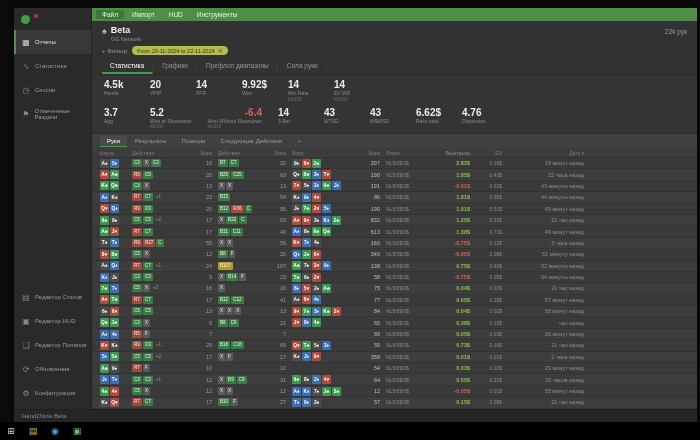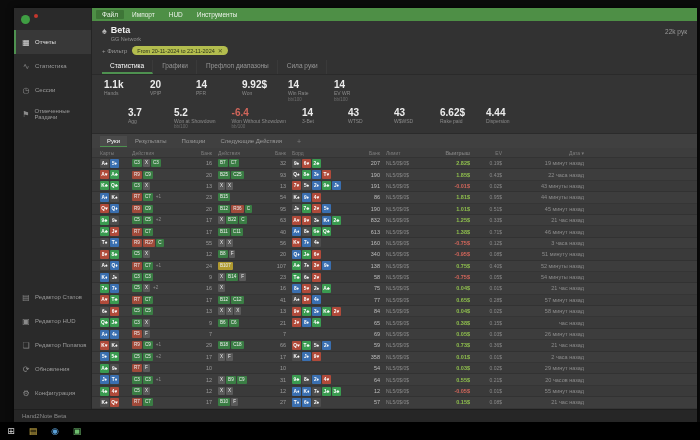--- a/index.html
+++ b/index.html
@@ -32,21 +32,21 @@
   .filter-pill{background:#b3bd4e;color:#2c331a;font-size:5.5px;padding:1px 5px;border-radius:6px;display:flex;align-items:center;gap:3px;cursor:pointer;}
   .filter-pill .x{font-size:6px;color:#4a511f;}
   .viewtabs{display:flex;gap:1px;padding:3px 10px 0 10px;border-bottom:1px solid #2a2a2a;}
   .vtab{color:#979797;font-size:6.5px;padding:2px 8px 3px 8px;cursor:pointer;border-right:1px solid #3a3a3a;}
   .vtab.active{color:#ffffff;border-bottom:2px solid #4e9150;}
   
   .stats{padding:5px 12px 4px 12px;background:#343434;}
   .stat-row{display:flex;gap:16px;margin-bottom:6px;}
   .stat{min-width:30px;max-width:58px;}
   .stat-v{color:#ececec;font-size:10px;font-weight:bold;line-height:10px;}
-  .stat-v.neg{color:#d0655a;}
+  .stat-v.neg{color:#d0655a;text-align:right;}
   .stat-l{color:#8a8a8a;font-size:5px;line-height:5.5px;margin-top:1px;}
   .stat-s{color:#6f6f6f;font-size:4.5px;line-height:5px;}
   
   .tablearea{flex:1;display:flex;flex-direction:column;min-height:0;background:#3a3a3a;border-top:1px solid #2b2b2b;}
   .ttabs{display:flex;align-items:center;height:14px;background:#404040;padding-left:8px;gap:1px;}
   .ttab{color:#9a9a9a;font-size:6px;padding:2px 7px;cursor:pointer;}
   .ttab.active{color:#fff;background:#4a4a4a;border-bottom:1px solid #4e9150;}
   .ttab.plus{color:#7c7c7c;font-size:7px;}
   .colhead{display:flex;align-items:center;height:10px;gap:6px;padding-left:8px;background:#3d3d3d;border-bottom:1px solid #333;}
   .colhead span{color:#7d7d7d;font-size:5px;white-space:nowrap;overflow:hidden;}
@@ -157,21 +157,21 @@
       <div class="viewtabs" id="viewtabs">
           <span class="vtab active">Статистика</span>
           <span class="vtab">Графики</span>
           <span class="vtab">Префлоп диапазоны</span>
           <span class="vtab">Сила руки</span>
         </div>
 
       <div class="stats">
         <div class="stat-row" id="stat-row1">
             <div class="stat">
-              <div class="stat-v">1.1k</div>
+              <div class="stat-v">4.5k</div>
               <div class="stat-l">Hands</div>
             </div>
             <div class="stat">
               <div class="stat-v">20</div>
               <div class="stat-l">VPIP</div>
             </div>
             <div class="stat">
               <div class="stat-v">14</div>
               <div class="stat-l">PFR</div>
             </div>
@@ -183,21 +183,21 @@
               <div class="stat-v">14</div>
               <div class="stat-l">Win Rate</div>
               <div class="stat-s">bb/100</div>
             </div>
             <div class="stat">
               <div class="stat-v">14</div>
               <div class="stat-l">EV WR</div>
               <div class="stat-s">bb/100</div>
             </div>
           </div>
-        <div class="stat-row" id="stat-row2" style="margin-bottom:0;margin-left:24px;">
+        <div class="stat-row" id="stat-row2" style="margin-bottom:0;">
             <div class="stat">
               <div class="stat-v">3.7</div>
               <div class="stat-l">Agg</div>
             </div>
             <div class="stat">
               <div class="stat-v">5.2</div>
               <div class="stat-l">Won at Showdown</div>
               <div class="stat-s">bb/100</div>
             </div>
             <div class="stat">
@@ -215,21 +215,21 @@
             </div>
             <div class="stat">
               <div class="stat-v">43</div>
               <div class="stat-l">W$WSD</div>
             </div>
             <div class="stat">
               <div class="stat-v">6.62$</div>
               <div class="stat-l">Rake paid</div>
             </div>
             <div class="stat">
-              <div class="stat-v">4.44</div>
+              <div class="stat-v">4.76</div>
               <div class="stat-l">Dispersion</div>
             </div>
           </div>
       </div>
 
       <div class="tablearea">
         <div class="ttabs" id="ttabs">
             <span class="ttab active">Руки</span>
             <span class="ttab">Результаты</span>
             <span class="ttab">Позиции</span>

